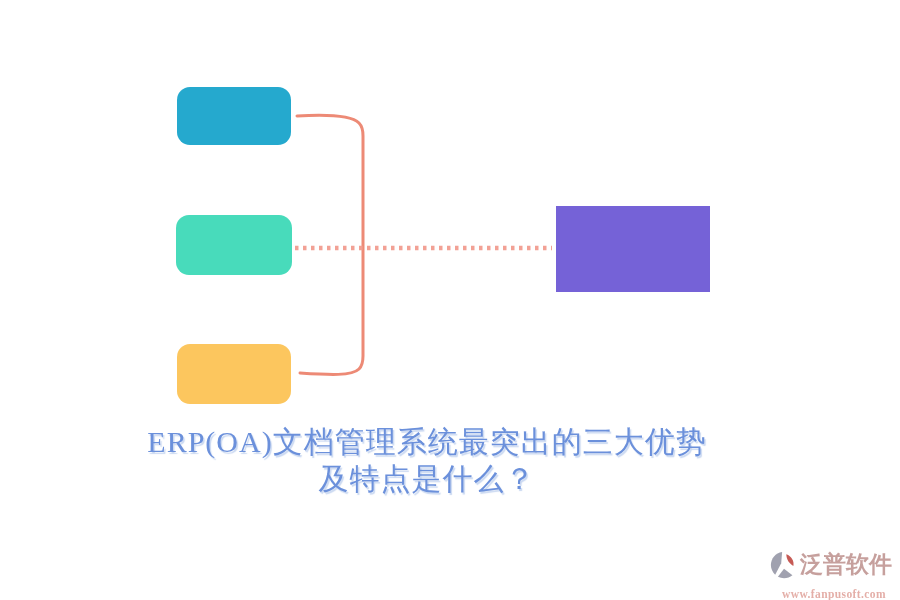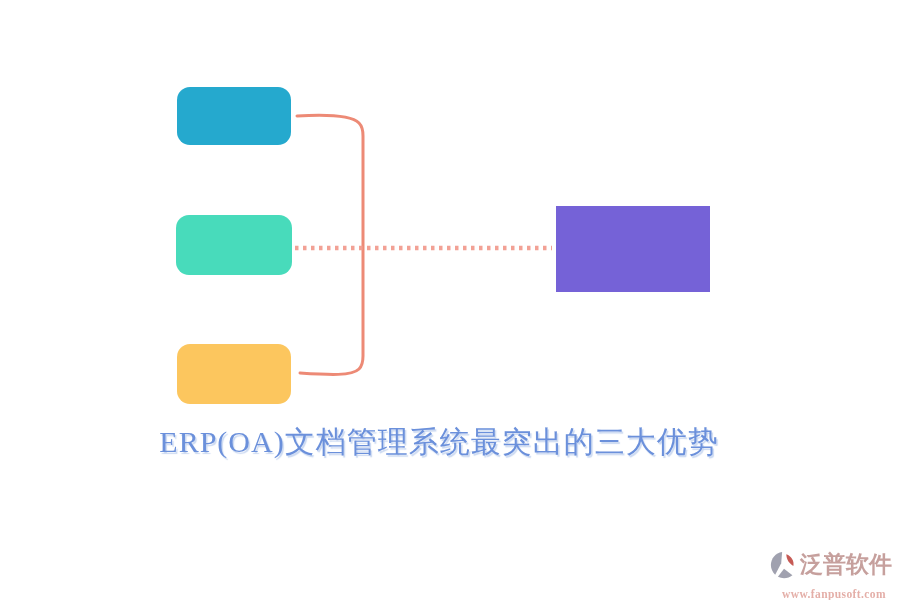--- a/index.html
+++ b/index.html
@@ -13,21 +13,20 @@
   .diagram-svg{position:absolute;left:0;top:0;}
   .title-block{
     position:absolute;
     top:423px;left:0;width:854px;
     text-align:center;
     font-size:30px;
     line-height:37px;
     font-weight:500;
     letter-spacing:1px;
     text-shadow:1.5px 1.5px 1px rgba(140,170,225,0.45);
-    margin-left:12px;
   }
   .watermark{
     position:absolute;
     left:769px;top:549px;
     width:130px;
     opacity:0.95;
   }
   .wm-row{
     display:flex;align-items:center;gap:1px;
   }
@@ -62,20 +61,21 @@
 
     <rect x="177" y="87" width="114" height="58" rx="13" fill="#25A9CE"></rect>
     <rect x="176" y="215" width="116" height="60" rx="13" fill="#48DBBB"></rect>
     <rect x="177" y="344" width="114" height="60" rx="13" fill="#FCC65E"></rect>
 
     <rect x="556" y="206" width="154" height="86" fill="#7562D7"></rect>
   </svg>
 
   <div class="title-block" style="color: rgb(107, 144, 219);">
     <div>ERP(OA)文档管理系统最突出的三大优势</div>
+    <div>及特点是什么？</div>
   </div>
 
   <div class="watermark">
     <div class="wm-row">
       <svg width="30" height="30" viewBox="0 0 32 32">
         <path d="M14 2 C7 3 2 9 2 16 c0 4 1.8 7.6 4.6 10.4 L13 14 Z" fill="#9B9DAB"></path>
         <path d="M9.5 28.6 C11.5 29.5 13.7 30 16 30 c3.4 0 6.5-1.2 9-3.2 L16 20 Z" fill="#9B9DAB"></path>
         <path d="M18.5 4.5 c5.5 2 8.5 7 7.5 12.5 c-4.5-2.5-7.5-7-7.5-12.5 Z" fill="#C4524C"></path>
       </svg>
       <span class="wm-brand" style="color: rgb(196, 155, 152);">泛普软件</span>

